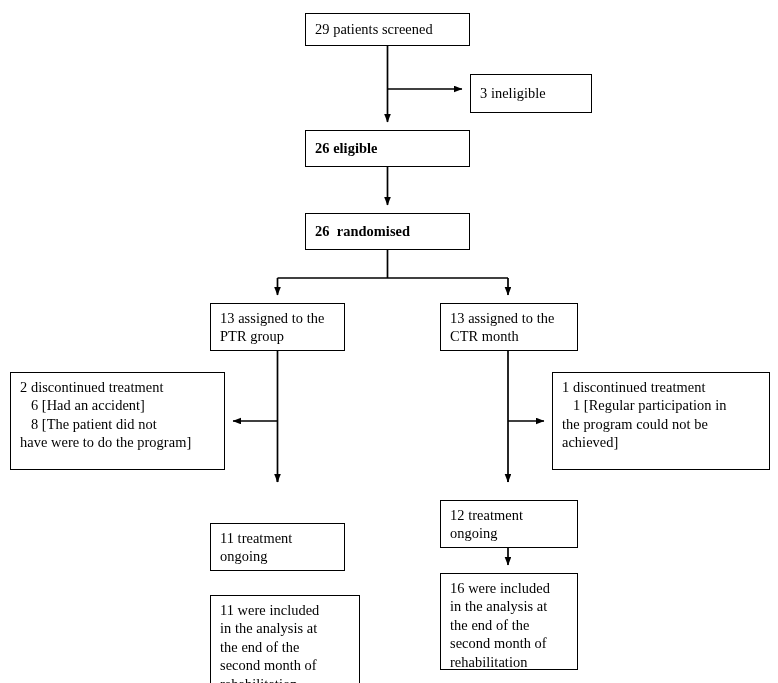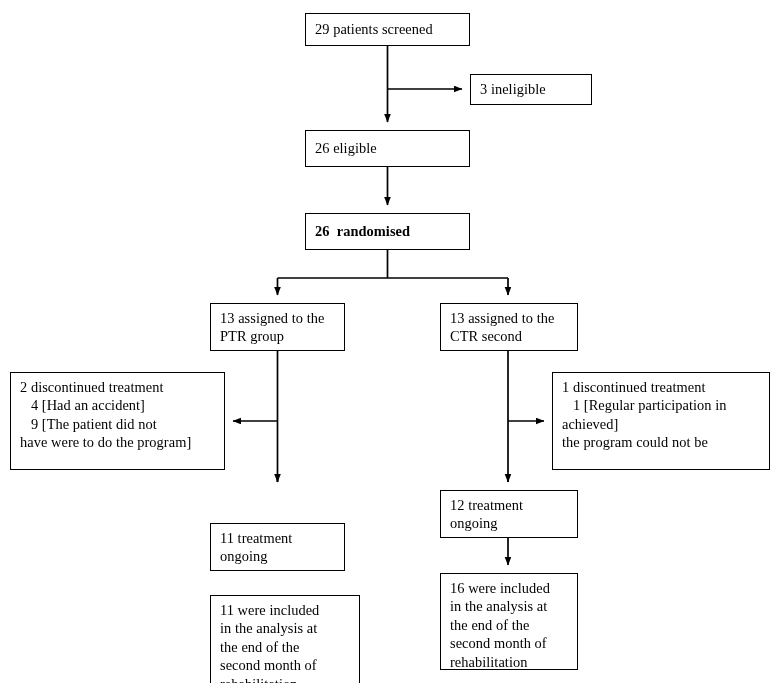--- a/index.html
+++ b/index.html
@@ -78,25 +78,25 @@
       <path d="M508,351 L508,482"></path>
       <path d="M508,421 L544,421" marker-end="url(#arrowhead)"></path>
       <path d="M508,474 L508,482" marker-end="url(#arrowhead)"></path>
 
       <path d="M277.5,538 L277.5,565" marker-end="url(#arrowhead)"></path>
       <path d="M508,538 L508,565" marker-end="url(#arrowhead)"></path>
     </g>
   </svg>
 
   <div class="node single" style="left: 305px; top: 13px; width: 165px; height: 33px;"><div><span class="ln">29 patients screened</span></div></div>
-  <div class="node single" style="left: 470px; top: 74px; width: 122px; height: 31px;"><div><span class="ln">3 ineligible</span></div></div>
-  <div class="node single" style="left: 305px; top: 130px; width: 165px; height: 37px;"><div><span class="ln">26 eligible</span></div></div>
+  <div class="node single" style="left: 470px; top: 74px; width: 122px; height: 39px;"><div><span class="ln">3 ineligible</span></div></div>
+  <div class="node single" style="left: 305px; top: 130px; width: 165px; height: 37px; font-weight: bold;"><div><span class="ln">26 eligible</span></div></div>
   <div class="node single" style="left: 305px; top: 213px; width: 165px; height: 37px; font-weight: bold;"><div><span class="ln">26  randomised</span></div></div>
   <div class="node" style="left: 210px; top: 303px; width: 135px; height: 48px;"><div><span class="ln">13 assigned to the</span><span class="ln">PTR group</span></div></div>
-  <div class="node" style="left: 440px; top: 303px; width: 138px; height: 48px;"><div><span class="ln">13 assigned to the</span><span class="ln">CTR second</span></div></div>
-  <div class="node" style="left: 10px; top: 372px; width: 215px; height: 98px;"><div><span class="ln">2 discontinued treatment</span><span class="ln">   4 [Had an accident]</span><span class="ln">   9 [The patient did not</span><span class="ln">have were to do the program]</span></div></div>
-  <div class="node" style="left: 552px; top: 372px; width: 218px; height: 98px;"><div><span class="ln">1 discontinued treatment</span><span class="ln">   1 [Regular participation in</span><span class="ln">achieved]</span><span class="ln">the program could not be</span></div></div>
+  <div class="node" style="left: 440px; top: 303px; width: 138px; height: 48px;"><div><span class="ln">13 assigned to the</span><span class="ln">CTR month</span></div></div>
+  <div class="node" style="left: 10px; top: 372px; width: 215px; height: 98px;"><div><span class="ln">2 discontinued treatment</span><span class="ln">   6 [Had an accident]</span><span class="ln">   8 [The patient did not</span><span class="ln">have were to do the program]</span></div></div>
+  <div class="node" style="left: 552px; top: 372px; width: 218px; height: 98px;"><div><span class="ln">1 discontinued treatment</span><span class="ln">   1 [Regular participation in</span><span class="ln">the program could not be</span><span class="ln">achieved]</span></div></div>
   <div class="node" style="left: 210px; top: 490px; width: 135px; height: 48px; margin-top: 33px;"><div><span class="ln">11 treatment</span><span class="ln">ongoing</span></div></div>
-  <div class="node" style="left: 440px; top: 490px; width: 138px; height: 48px;"><div><span class="ln">12 treatment</span><span class="ln">ongoing</span></div></div>
+  <div class="node" style="left: 440px; top: 500px; width: 138px; height: 48px;"><div><span class="ln">12 treatment</span><span class="ln">ongoing</span></div></div>
   <div class="node" style="left: 210px; top: 595px; width: 150px; height: 97px;"><div><span class="ln">11 were included</span><span class="ln">in the analysis at</span><span class="ln">the end of the</span><span class="ln">second month of</span><span class="ln">rehabilitation</span></div></div>
   <div class="node" style="left: 440px; top: 573px; width: 138px; height: 97px;"><div><span class="ln">16 were included</span><span class="ln">in the analysis at</span><span class="ln">the end of the</span><span class="ln">second month of</span><span class="ln">rehabilitation</span></div></div>
 
 </div>
 
 </body></html>

